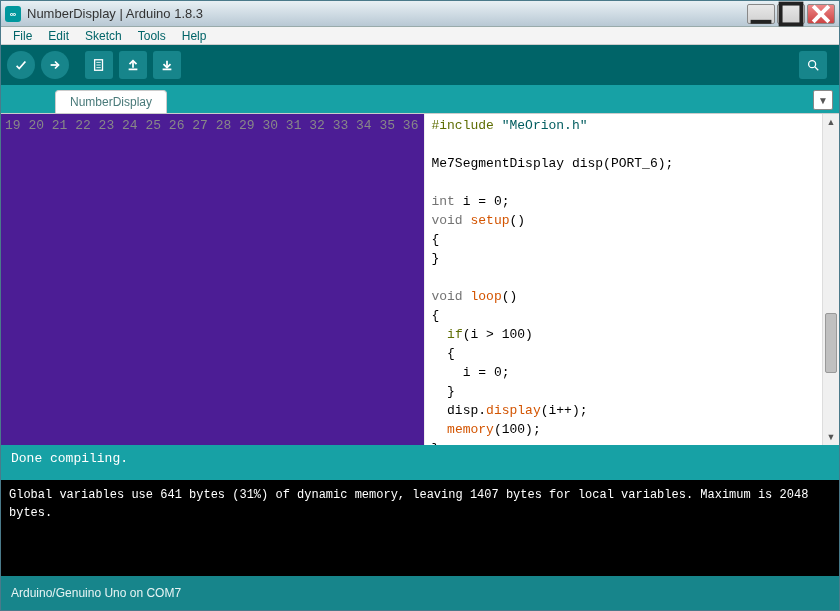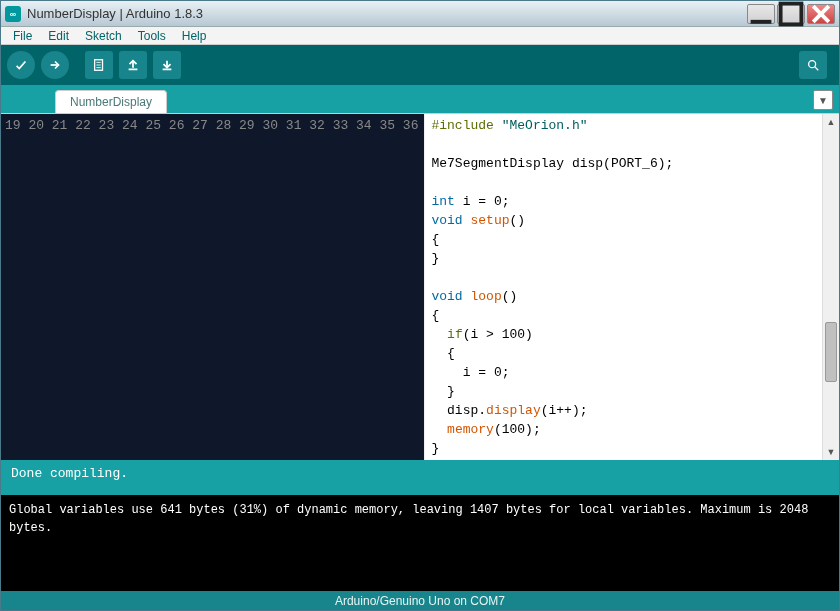--- a/index.html
+++ b/index.html
@@ -107,21 +107,21 @@
 
 .editor-wrap {
   flex: 1;
   display: flex;
   background: #fff;
   overflow: hidden;
   border-top: 1px solid #ccc;
   position: relative;
 }
 .gutter {
-  background: #0f172a;
+  background: #4c1d95;
   color: #888;
   font-family: "Courier New", monospace;
   font-size: 13px;
   text-align: center;
   padding: 2px 6px 2px 4px;
   line-height: 19px;
   user-select: none;
   border-right: 1px solid #eee;
 }
 .code {
@@ -129,21 +129,21 @@
   font-family: "Courier New", monospace;
   font-size: 13px;
   line-height: 19px;
   padding: 2px 6px;
   white-space: pre;
   color: #000;
   overflow: auto;
 }
 .tok-pre   { color: #5e6d03; }
 .tok-str   { color: #005c5f; }
-.tok-type  { color: #0369a1; }
+.tok-type  { color: #737373; }
 .tok-kw    { color: #5e6d03; }
 .tok-fn    { color: #d35400; }
 .vscroll {
   width: 17px;
   background: #f0f0f0;
   border-left: 1px solid #ddd;
   position: relative;
 }
 .vscroll .thumb {
   position: absolute;
@@ -178,23 +178,23 @@
   height: 96px;
   overflow: hidden;
   line-height: 18px;
   white-space: pre-wrap;
 }
 .console .cline { display: block; }
 
 .footer {
   background: #17858b;
   color: #e8f4f4;
-  height: 19px;
-  display: flex; align-items: center; justify-content: center;
-  padding: 0 20px;
+  height: 34px;
+  display: flex; align-items: center; justify-content: flex-start;
+  padding: 0 10px;
   font-size: 12px;
 }
 </style>
 </head>
 <body>
 
 <div class="titlebar">
   <div class="icon">∞</div>
   <div class="title">NumberDisplay | Arduino 1.8.3</div>
   <div class="winbtns">

